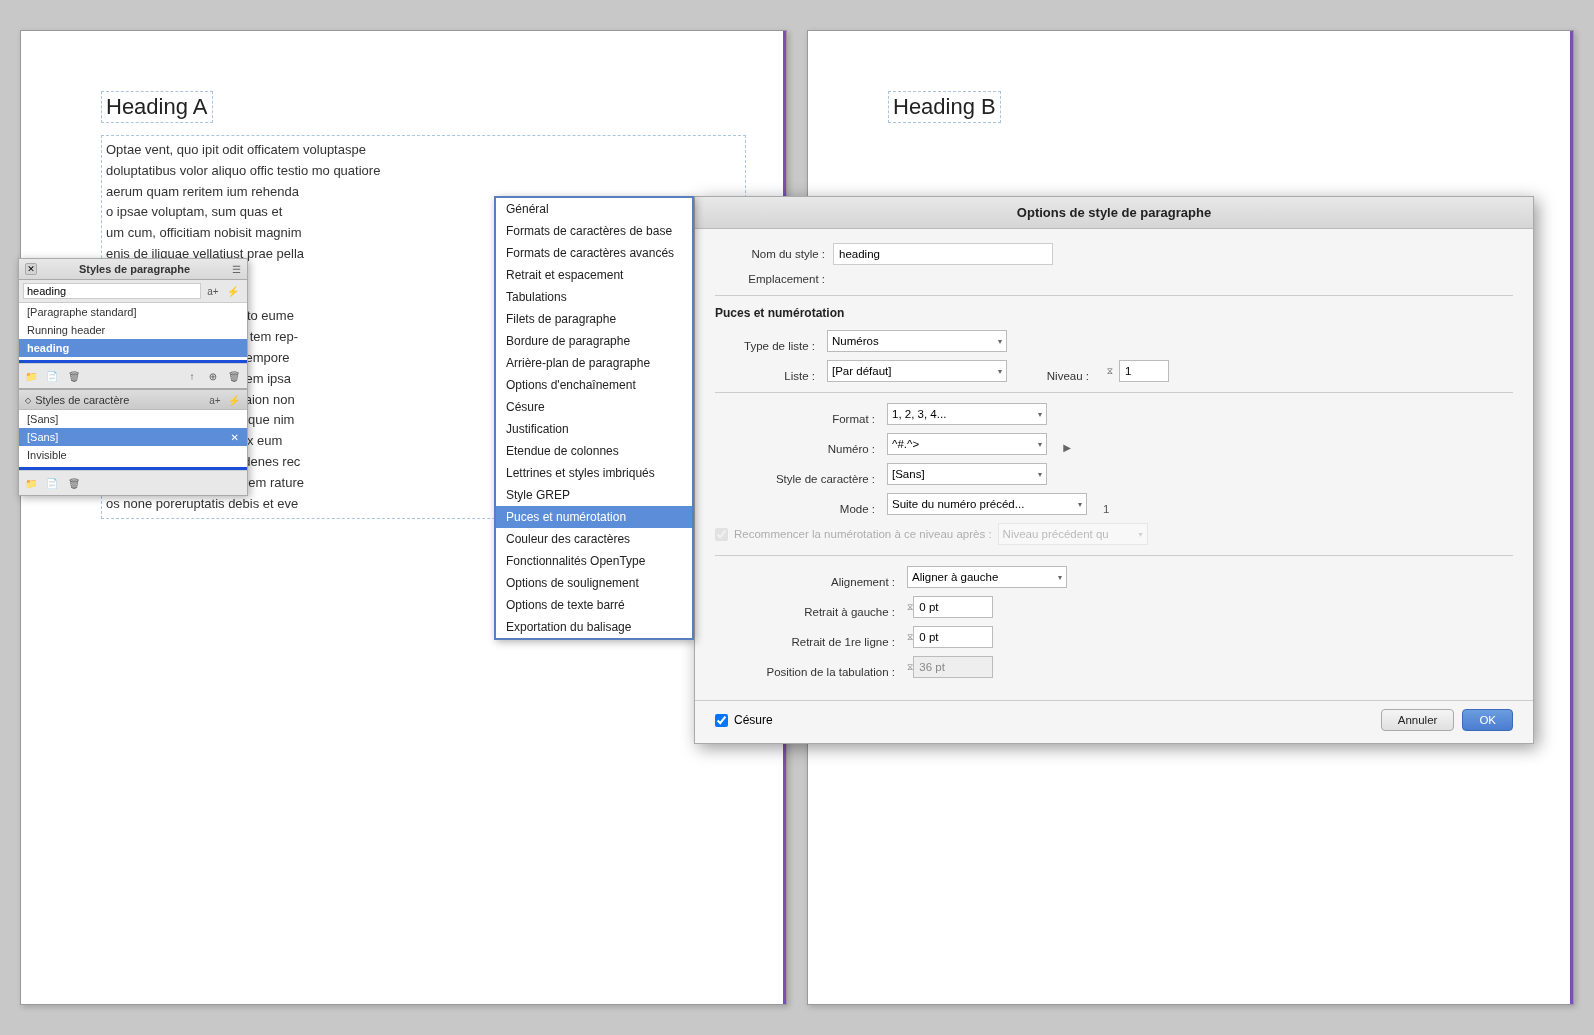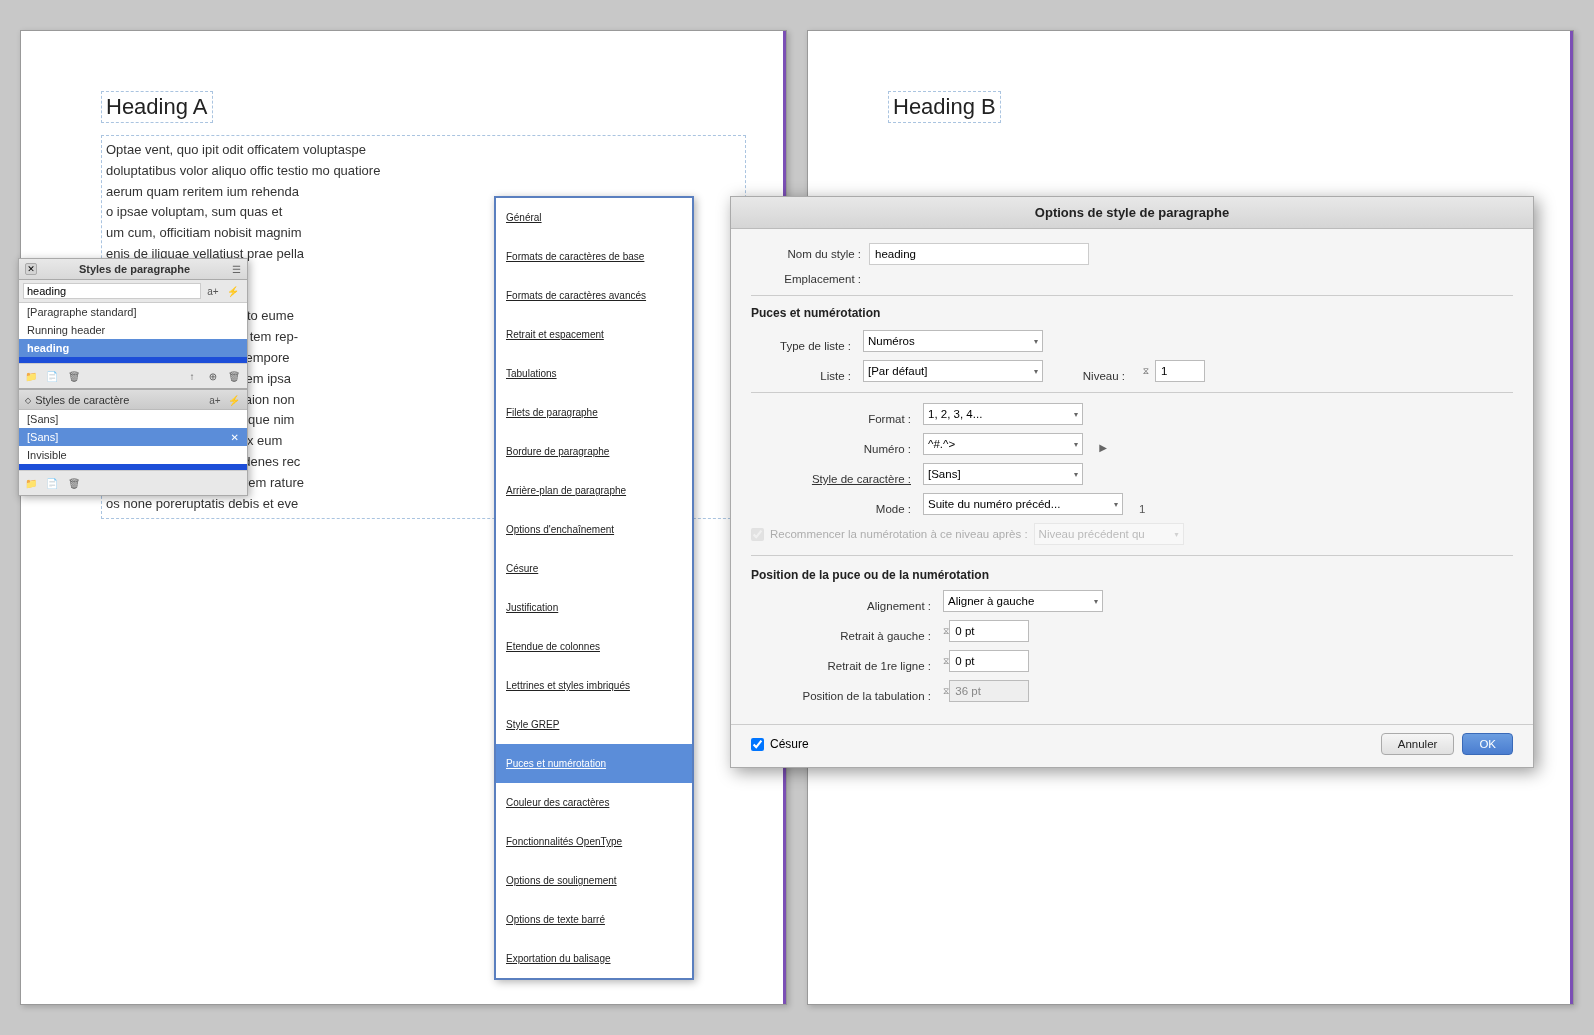--- a/index.html
+++ b/index.html
@@ -142,21 +142,21 @@
       display: flex;
       align-items: center;
       justify-content: center;
       font-size: 10px;
       color: #555;
       cursor: pointer;
     }
 
     .style-list {
       background: white;
-      border-bottom: 6px solid #1d4ed8;
+      border-bottom: 3px solid #1d4ed8;
       min-height: 60px;
     }
 
     .style-item {
       padding: 3px 8px;
       font-size: 11px;
       color: #333;
       cursor: pointer;
     }
 
@@ -196,46 +196,44 @@
       top: 196px;
       left: 494px;
       width: 200px;
       background: white;
       border: 2px solid #5a7fbf;
       box-shadow: 2px 2px 8px rgba(0,0,0,0.3);
       z-index: 25;
     }
 
     .menu-item {
-      padding: 14px 10px;
-      font-size: 10px;
+      padding: 4px 10px;
+      font-size: 12px;
       color: #222;
       cursor: pointer;
       white-space: nowrap;
-      text-decoration: underline;
     }
 
     .menu-item.active {
       background: #5b8dd9;
       color: white;
     }
 
     
     .main-dialog {
       position: absolute;
       top: 196px;
       left: 694px;
       right: 60px;
       background: #f5f5f5;
       border: 1px solid #aaa;
       box-shadow: 4px 4px 16px rgba(0,0,0,0.4);
       z-index: 24;
       display: flex;
       flex-direction: column;
-      margin-left: 36px;
     }
 
     .dialog-titlebar {
       background: linear-gradient(to bottom, #e8e8e8, #d5d5d5);
       border-bottom: 1px solid #bbb;
       padding: 8px 12px;
       text-align: center;
       font-size: 13px;
       font-weight: 600;
       color: #222;
@@ -571,21 +569,21 @@
       <div class="form-row" style="margin-bottom:8px;">
         <span class="form-label" style="min-width:160px;">Numéro :</span>
         <div class="select-box" style="width:160px;">
           <span>^#.^&gt;</span>
           <span class="chevron">▾</span>
         </div>
         <span class="arrow-btn">▶</span>
       </div>
 
       <div class="form-row" style="margin-bottom:8px;">
-        <span class="form-label" style="min-width:160px;text-decoration:underline;">Style de caractère :</span>
+        <span class="form-label" style="min-width:160px;">Style de caractère :</span>
         <div class="select-box" style="width:160px;">
           <span>[Sans]</span>
           <span class="chevron">▾</span>
         </div>
       </div>
 
       <div class="form-row" style="margin-bottom:8px;">
         <span class="form-label" style="min-width:160px;">Mode :</span>
         <div class="select-box" style="width:200px;">
           <span>Suite du numéro précéd...</span>
@@ -598,21 +596,20 @@
         <input type="checkbox" checked="" disabled="" style="">
         <span style="font-size:11.5px;color:#666;">Recommencer la numérotation à ce niveau après :</span>
         <div class="select-box" style="width:150px;opacity:0.5;">
           <span>Niveau précédent qu</span>
           <span class="chevron">▾</span>
         </div>
       </div>
 
       <hr class="section-divider">
 
-      <div class="position-section-title">Position de la puce ou de la numérotation</div>
 
       <div class="form-row" style="margin-bottom:8px;">
         <span class="form-label" style="min-width:180px;">Alignement :</span>
         <div class="select-box" style="width:160px;">
           <span>Aligner à gauche</span>
           <span class="chevron">▾</span>
         </div>
       </div>
 
       <div class="form-row" style="margin-bottom:8px;">

